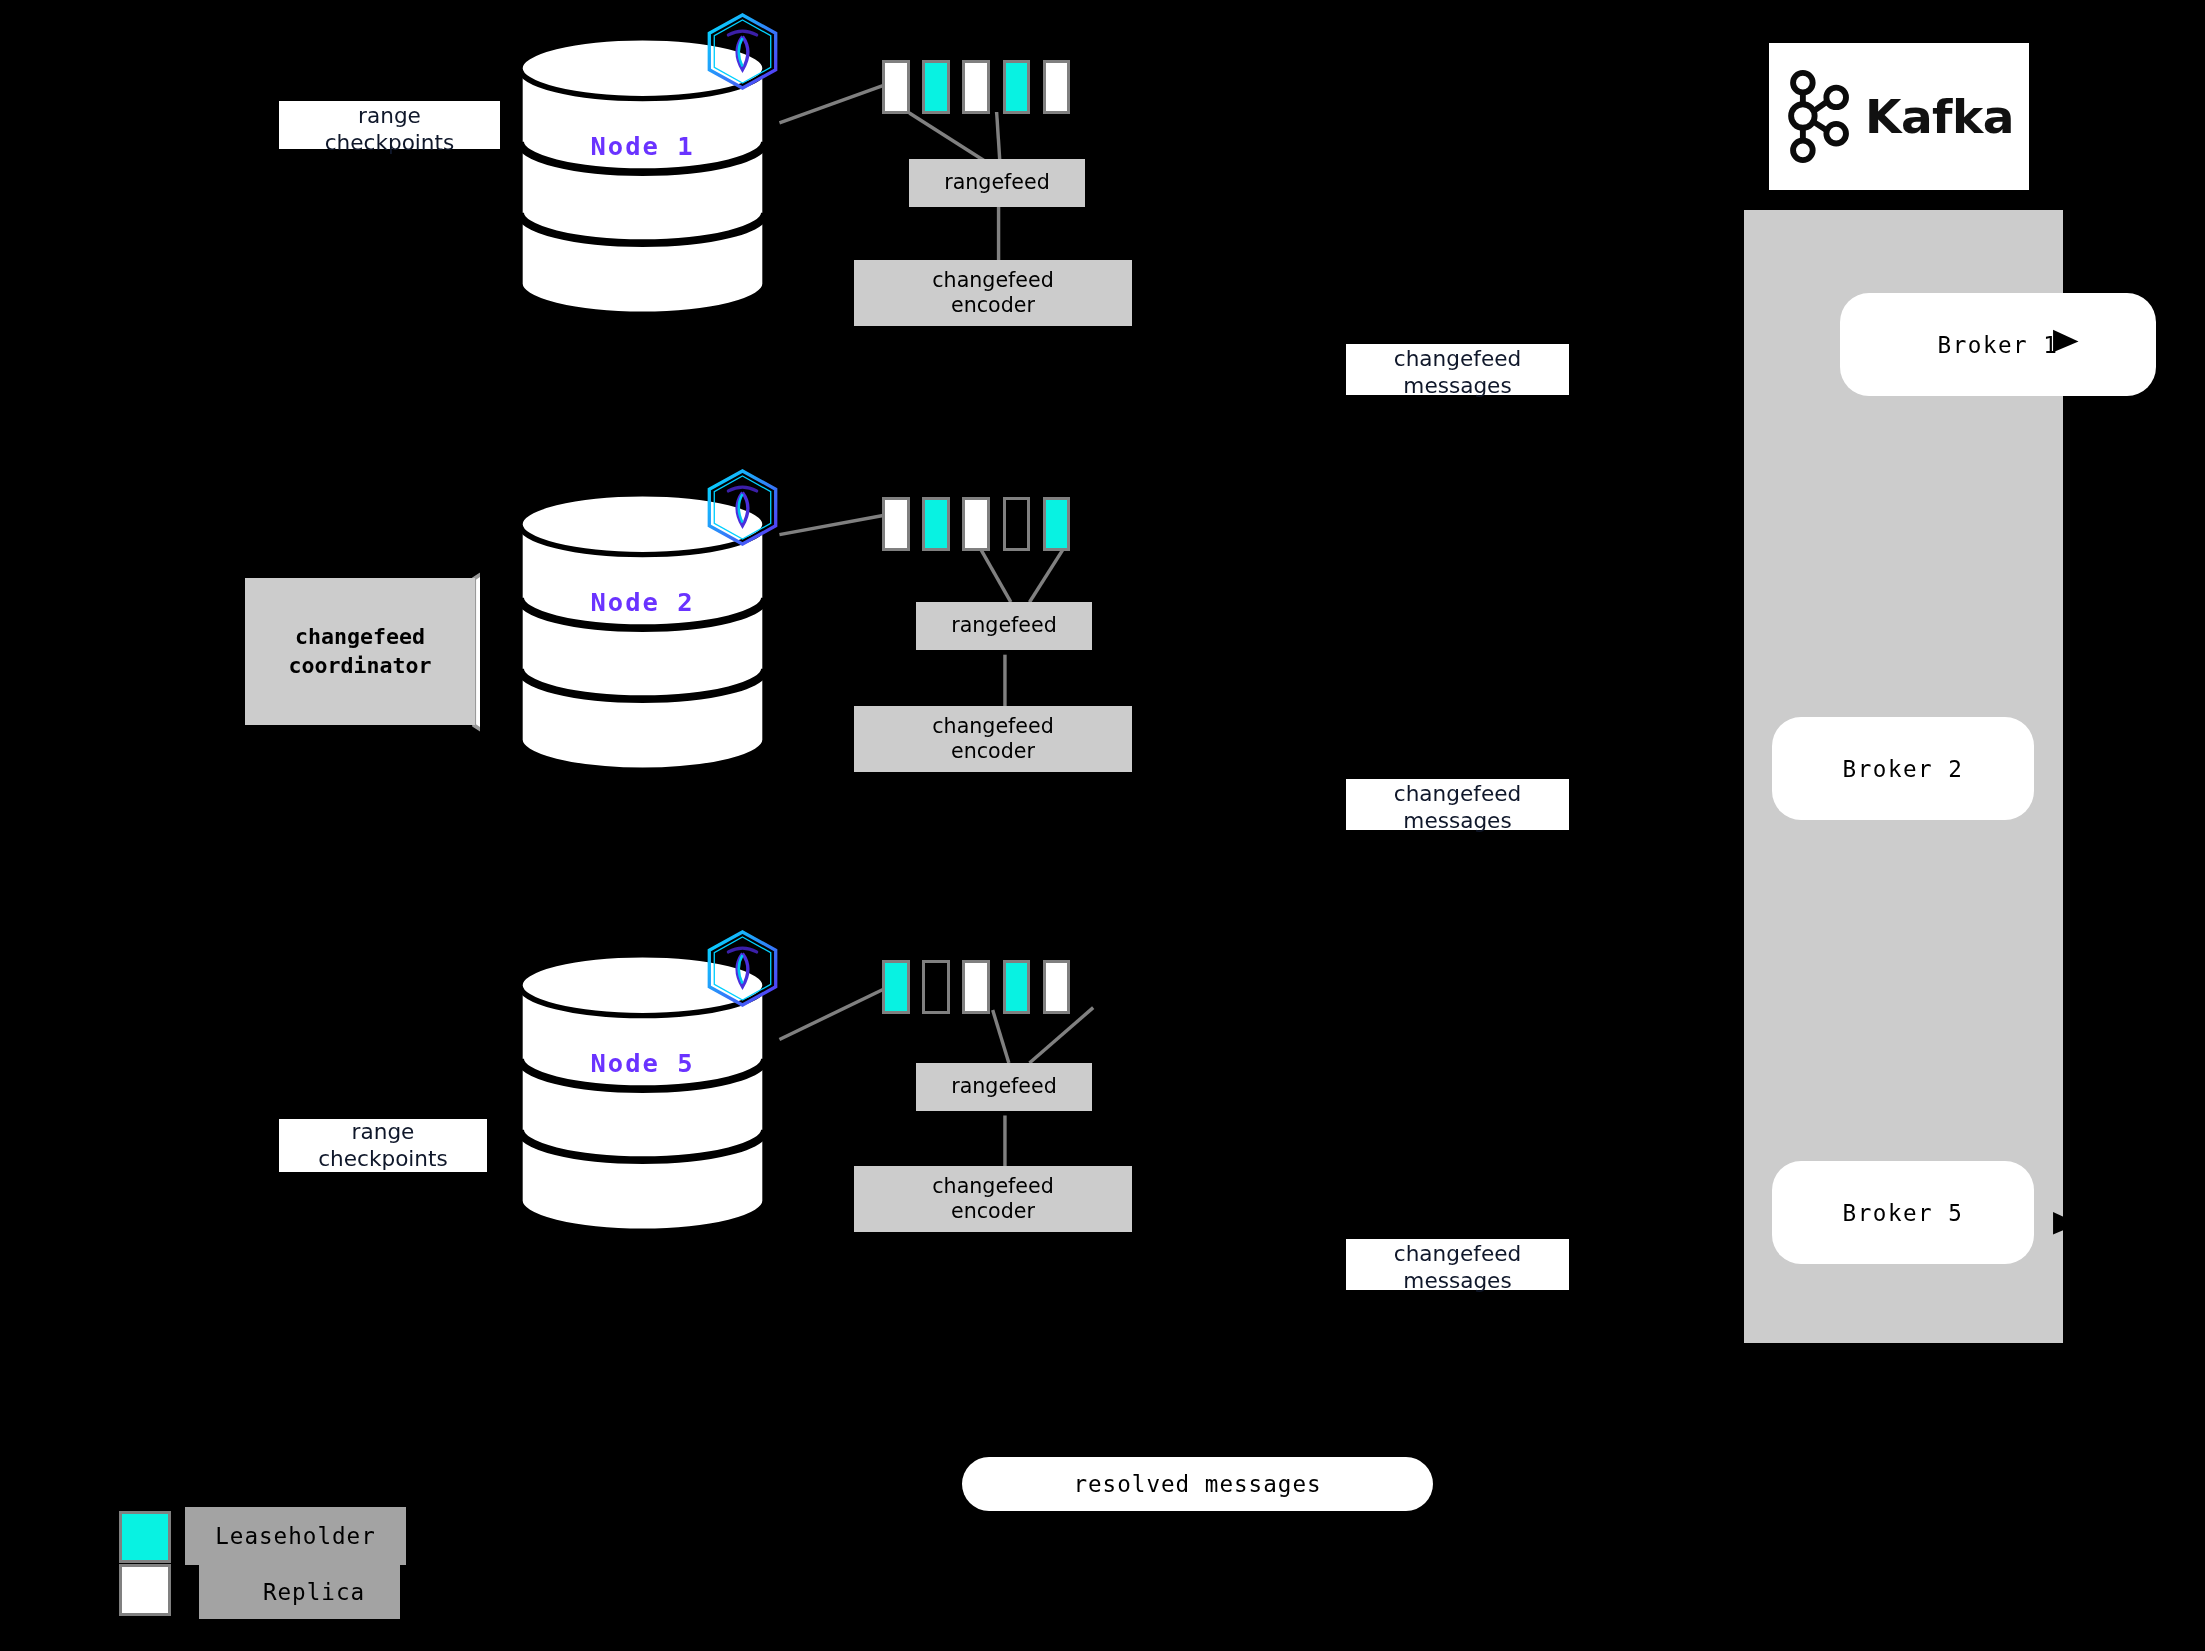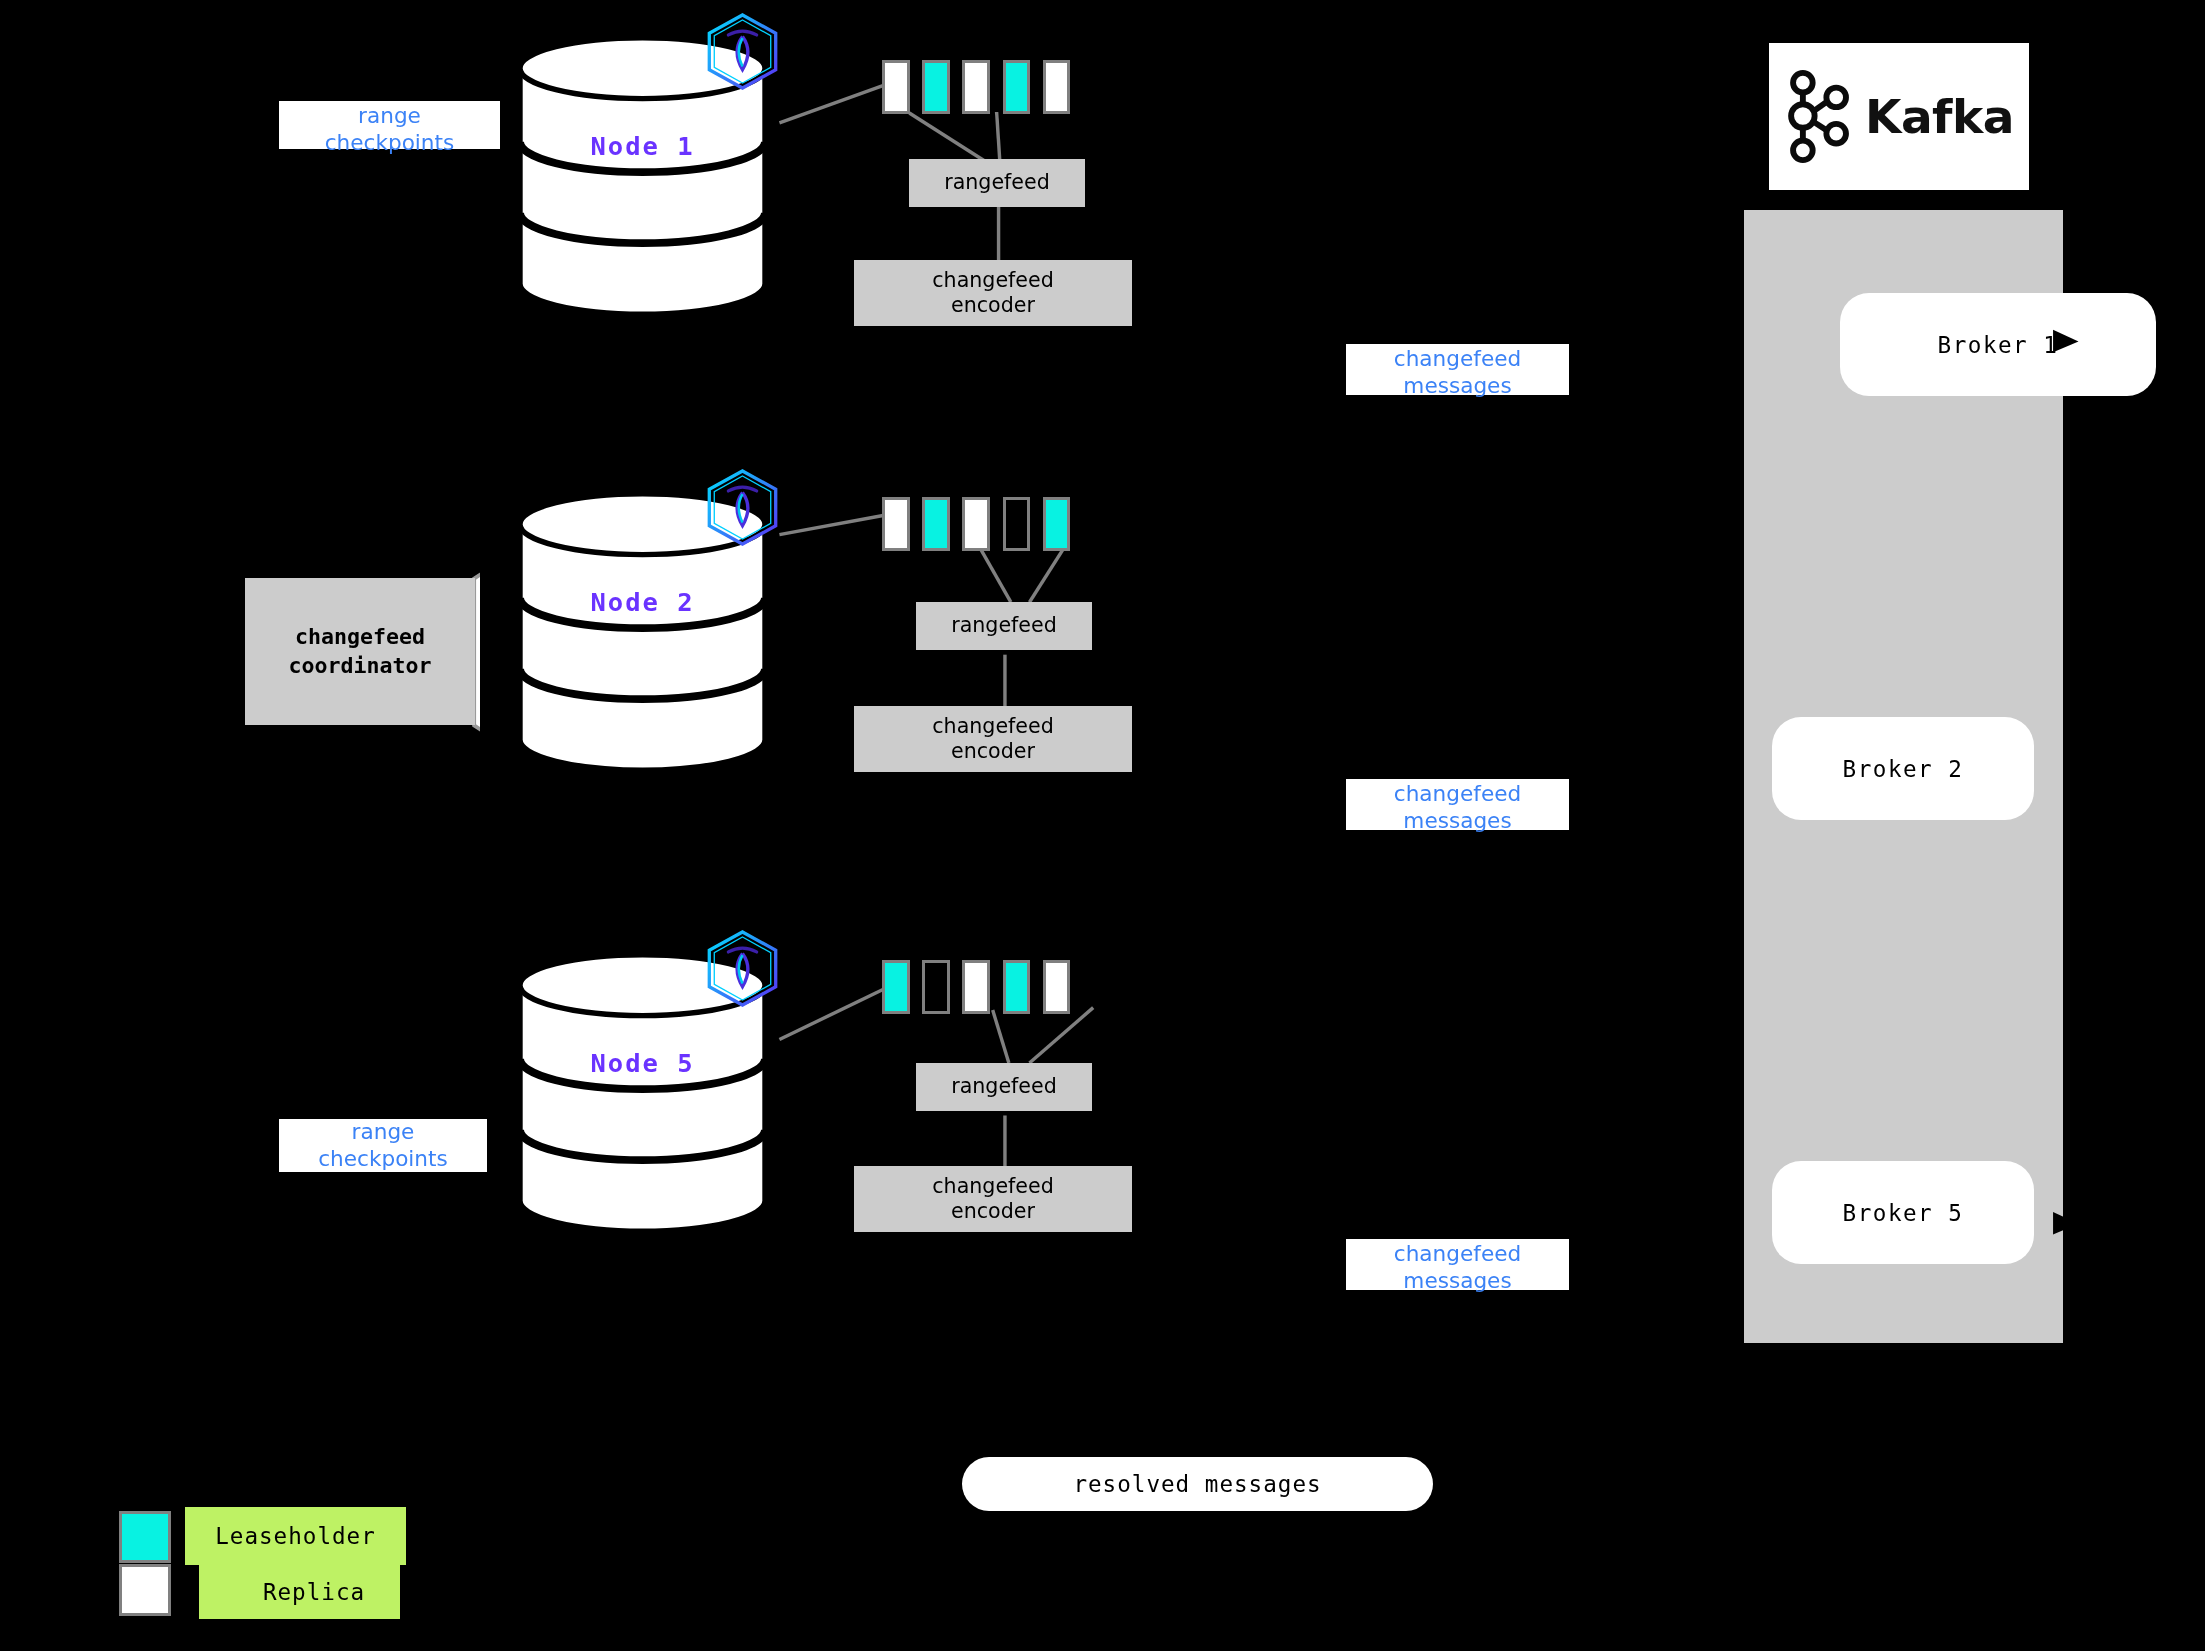--- a/index.html
+++ b/index.html
@@ -32,21 +32,21 @@
 
   
   .gbox{
     position:absolute;background:#cccccc;color:#000;
     display:flex;align-items:center;justify-content:center;
     text-align:center;font-size:20.6px;line-height:1.22;
     font-family:"DejaVu Sans","Liberation Sans",sans-serif;
   }
   
   .wbox{
-    position:absolute;background:#ffffff;color:#3b82f6;
+    position:absolute;background:#ffffff;color:#0f172a;
     display:flex;align-items:flex-start;justify-content:center;
     text-align:center;font-size:21.6px;line-height:1.25;
     font-family:"DejaVu Sans","Liberation Sans",sans-serif;
     overflow:visible;white-space:pre-line;
   }
   .wbox .inner{position:relative;top:2px;}
 
   
   .coord-wrap{position:absolute;width:235px;height:206px;}
   .coord-face{
@@ -80,21 +80,21 @@
     display:flex;align-items:center;justify-content:center;
     font-size:22.6px;color:#000;letter-spacing:1px;
     font-family:"DejaVu Sans Mono","Liberation Mono",monospace;
   }
 
   
   .legend-sw{position:absolute;width:52px;height:52px;border:3.4px solid #808080;box-sizing:border-box;}
   .legend-sw.lease{background:#08f2e2;}
   .legend-sw.replica{background:#ffffff;}
   .legend-lbl{
-    position:absolute;background:#bef264;color:#000;
+    position:absolute;background:#a3a3a3;color:#000;
     display:flex;align-items:center;justify-content:center;
     font-size:22.6px;letter-spacing:1px;
     font-family:"DejaVu Sans Mono","Liberation Mono",monospace;
   }
 
   .wires{position:absolute;left:0;top:0;width:2205px;height:1652px;pointer-events:none;}
 </style>
 </head>
 <body>
 

